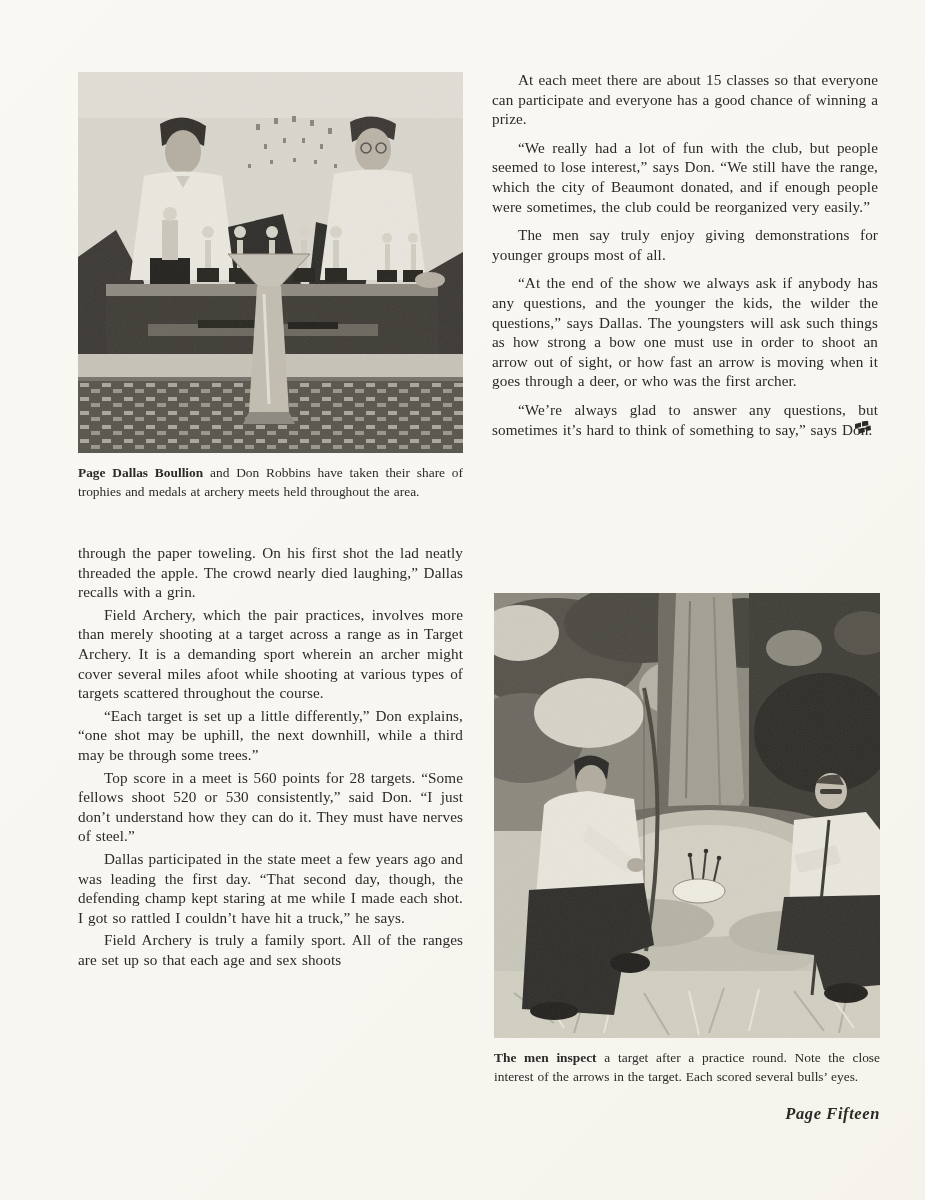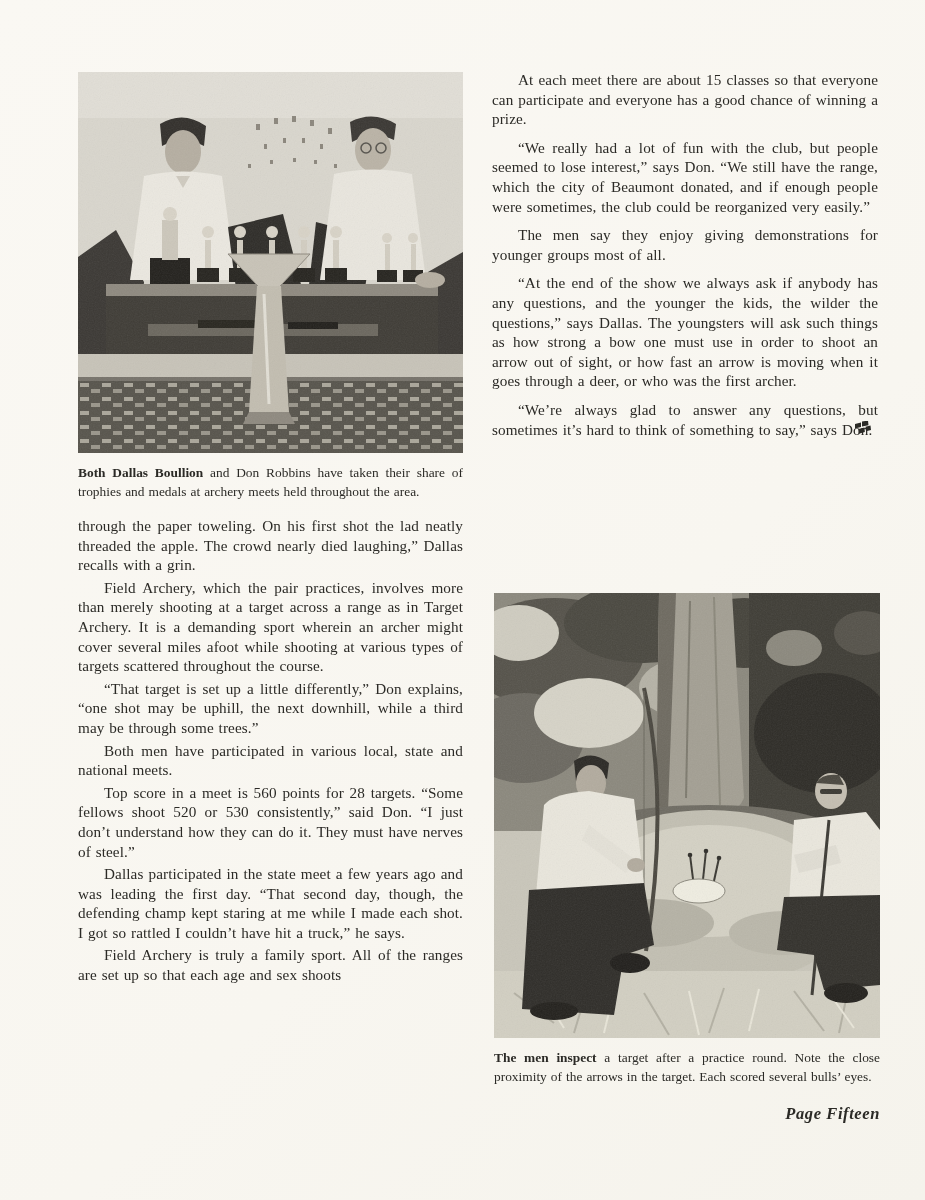--- a/index.html
+++ b/index.html
@@ -7,21 +7,21 @@
   .page{
     position:relative;
     width:925px;height:1200px;
     margin:0 auto;
     background:linear-gradient(135deg,#faf8f3 0%,#f8f6f0 60%,#f5f3ec 100%);
     font-family:"Liberation Serif","DejaVu Serif",serif;
     color:#2b2a26;
     overflow:hidden;
   }
   .col-text{position:absolute;}
-  .left-text{left:78px;top:516px;width:385px;}
+  .left-text{left:78px;top:543px;width:385px;}
   .right-text{left:492px;top:70px;width:386px;}
   .body-p{
     margin:0 0 3px 0;
     text-align:justify;
     font-size:15.2px;
     line-height:19.6px;
     word-spacing:0.06em;
     letter-spacing:0.1px;
   }
   .right-text .body-p{margin-bottom:9px;}
@@ -148,37 +148,36 @@
       <rect x="0" y="282" width="385" height="24" fill="#c7c3b8"></rect>
       <rect x="0" y="305" width="385" height="76" fill="url(#rug)"></rect>
       <rect x="0" y="305" width="385" height="4" fill="#76726a"></rect>
 
       <path d="M150 182 L232 182 L191 226 Z" fill="#c8c3b7" stroke="#8e897f" stroke-width="1"></path>
       <path d="M179 214 L203 214 L211 340 L171 340 Z" fill="#c2bdb0"></path>
       <path d="M186 222 L191 332" stroke="#e2dfd5" stroke-width="3" fill="none"></path>
       <path d="M171 340 L211 340 L217 352 L165 352 Z" fill="#8e897f"></path>
       <rect width="385" height="381" filter="url(#noise1)" opacity="0.10"></rect>
     </svg>
-    <p class="caption"><span class="cap-bold">Both Dallas Boullion</span><span> and Don Robbins have taken their share of trophies and medals at archery meets held throughout the area.</span></p>
+    <p class="caption"><span class="cap-bold">Page Dallas Boullion</span><span> and Don Robbins have taken their share of trophies and medals at archery meets held throughout the area.</span></p>
   </div>
 
   <div class="col-text left-text">
     <p class="body-p">through the paper toweling. On his first shot the lad neatly threaded the apple. The crowd nearly died laughing,” Dallas recalls with a grin.</p>
     <p class="body-p indent">Field Archery, which the pair practices, involves more than merely shooting at a target across a range as in Target Archery. It is a demanding sport wherein an archer might cover several miles afoot while shooting at various types of targets scattered throughout the course.</p>
-    <p class="body-p indent">“That target is set up a little differently,” Don explains, “one shot may be uphill, the next downhill, while a third may be through some trees.”</p>
-    <p class="body-p indent">Both men have participated in various local, state and national meets.</p>
+    <p class="body-p indent">“Each target is set up a little differently,” Don explains, “one shot may be uphill, the next downhill, while a third may be through some trees.”</p>
     <p class="body-p indent">Top score in a meet is 560 points for 28 targets. “Some fellows shoot 520 or 530 consistently,” said Don. “I just don’t understand how they can do it. They must have nerves of steel.”</p>
     <p class="body-p indent">Dallas participated in the state meet a few years ago and was leading the first day. “That second day, though, the defending champ kept staring at me while I made each shot. I got so rattled I couldn’t have hit a truck,” he says.</p>
     <p class="body-p indent">Field Archery is truly a family sport. All of the ranges are set up so that each age and sex shoots</p>
   </div>
 
   <div class="col-text right-text">
     <p class="body-p indent">At each meet there are about 15 classes so that everyone can participate and everyone has a good chance of winning a prize.</p>
     <p class="body-p indent">“We really had a lot of fun with the club, but people seemed to lose interest,” says Don. “We still have the range, which the city of Beaumont donated, and if enough people were sometimes, the club could be reorganized very easily.”</p>
-    <p class="body-p indent">The men say they enjoy giving demonstrations for younger groups most of all.</p>
+    <p class="body-p indent">The men say truly enjoy giving demonstrations for younger groups most of all.</p>
     <p class="body-p indent">“At the end of the show we always ask if anybody has any questions, and the younger the kids, the wilder the questions,” says Dallas. The youngsters will ask such things as how strong a bow one must use in order to shoot an arrow out of sight, or how fast an arrow is moving when it goes through a deer, or who was the first archer.</p>
     <div class="end-wrap">
       <p class="body-p indent">“We’re always glad to answer any questions, but sometimes it’s hard to think of something to say,” says Don.</p>
       <svg class="end-mark" width="20" height="14" viewBox="0 0 20 14" xmlns="http://www.w3.org/2000/svg">
         <g fill="#2b2a26">
           <path d="M3 3 L9 1.4 L9 6 L3 7.6 Z"></path>
           <path d="M10 0.6 L16 -0.5 L16.5 4.2 L10 5.6 Z"></path>
           <path d="M6.5 8 L12.5 6.4 L12.8 11 L6.8 12.8 Z"></path>
           <path d="M13.5 5.8 L18.5 4.6 L19 9 L14 10.3 Z"></path>
         </g>
@@ -260,18 +259,18 @@
       <ellipse cx="337" cy="198" rx="16" ry="18" fill="#c4beb1"></ellipse>
       <path d="M322 190 Q328 180 345 182 L350 192 Z" fill="#4a473f"></path>
       <rect x="326" y="196" width="22" height="5" rx="2" fill="#3a3832"></rect>
       <path d="M300 227 L372 219 L386 237 L386 307 L295 310 Z" fill="#eae7dd"></path>
       <path d="M300 262 L342 252 L347 270 L305 280 Z" fill="#e0ddd3"></path>
       <line x1="335" y1="227" x2="318" y2="402" stroke="#3c3a34" stroke-width="3"></line>
       <path d="M290 304 L386 302 L386 392 L330 397 L320 362 L283 357 Z" fill="#33312c"></path>
       <ellipse cx="352" cy="400" rx="22" ry="10" fill="#23211d"></ellipse>
       <rect width="386" height="445" filter="url(#noise2)" opacity="0.10"></rect>
     </svg>
-    <p class="caption"><span class="cap-bold">The men inspect</span><span> a target after a practice round. Note the close proximity of the arrows in the target. Each scored several bulls’ eyes.</span></p>
+    <p class="caption"><span class="cap-bold">The men inspect</span><span> a target after a practice round. Note the close interest of the arrows in the target. Each scored several bulls’ eyes.</span></p>
   </div>
 
   <div class="page-footer">Page Fifteen</div>
 
 </div>
 
 </body></html>

